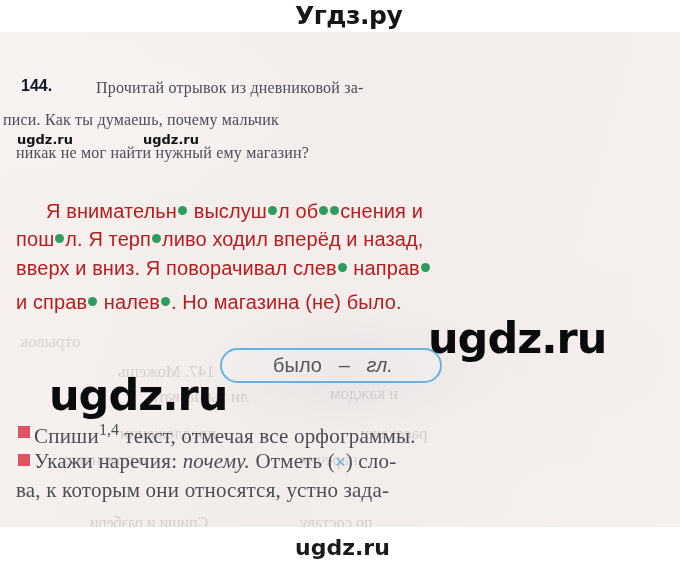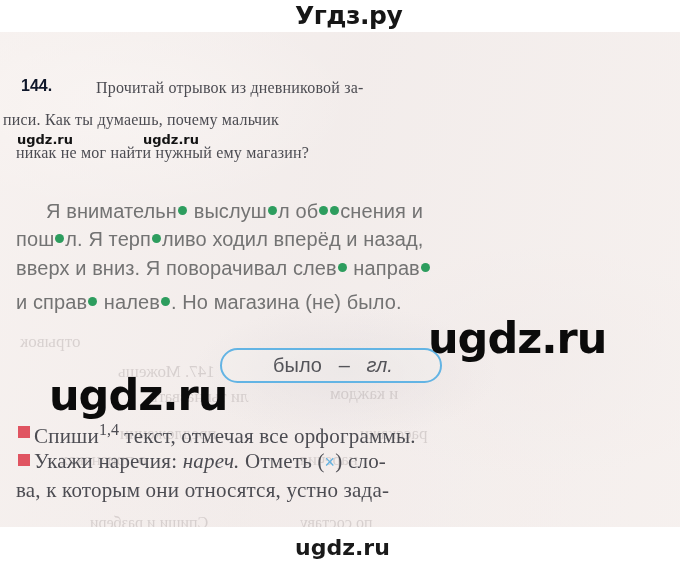--- a/index.html
+++ b/index.html
@@ -96,21 +96,21 @@
   }
   #head-l1 { left: 96px;  top: 47px; }
   #head-l2 { left: 3px;  top: 79px; font-family: Liberation Serif, serif; }
   #head-l3 { left: 16px;  top: 112px; }
 
   
   .body-line {
     position: absolute;
     font-family: "Liberation Sans", sans-serif;
     font-size: 20px;
-    color: #737373;
+    color: #b91c1c;
     white-space: nowrap;
     letter-spacing: 0.1px;
   }
   #body-l1 { left: 46px; top: 168px; }
   #body-l2 { left: 16px; top: 196px; }
   #body-l3 { left: 16px; top: 225px; }
   #body-l4 { left: 16px; top: 259px; }
 
   
   .gap-dot {
@@ -255,21 +255,21 @@
   <div class="body-line" id="body-l4"><span>и  справ</span><span class="gap-dot" style="background: rgb(45, 157, 94);"></span><span>   налев</span><span class="gap-dot" style="background: rgb(45, 157, 94);"></span><span>.   Но  магазина  (не)  было.</span></div>
 
   <div id="answer-box" style="border-color: rgb(99, 180, 228);">
     <div id="answer-text"><span>было   </span><span>–   </span><span class="ital">гл.</span></div>
   </div>
 
   <div class="bullet-sq" id="bullet-1" style="background: rgb(224, 84, 97);"></div>
   <div class="bullet-sq" id="bullet-2" style="background: rgb(224, 84, 97);"></div>
 
   <div class="instr-line" id="instr-l1"><span>Спиши</span><span class="sup">1,4</span><span>  текст,  отмечая  все  орфограммы.</span></div>
-  <div class="instr-line" id="instr-l2"><span>Укажи  наречия:  </span><span class="ital">нареч.</span><span>  Отметь  (</span><span class="x-mark" style="color: rgb(98, 178, 226);">×</span><span>)   сло-</span></div>
+  <div class="instr-line" id="instr-l2"><span>Укажи  наречия:  </span><span class="ital">почему.</span><span>  Отметь  (</span><span class="x-mark" style="color: rgb(98, 178, 226);">×</span><span>)   сло-</span></div>
   <div class="instr-line" id="instr-l3">ва,  к  которым  они  относятся,  устно  зада-</div>
 
   <div class="wm-small" id="wm-s1">ugdz.ru</div>
   <div class="wm-small" id="wm-s2">ugdz.ru</div>
   <div class="wm-big" id="wm-b1">ugdz.ru</div>
   <div class="wm-big" id="wm-b2">ugdz.ru</div>
 
 </div>
 
 <div id="top-bar">

